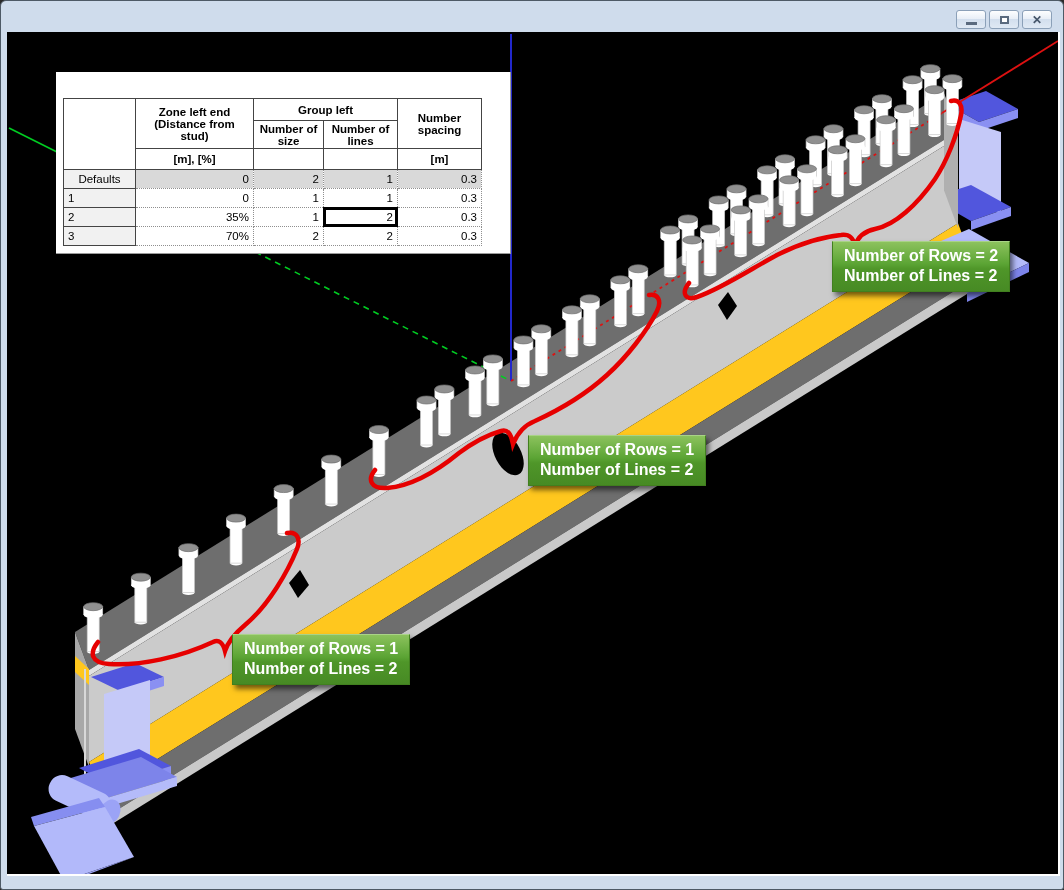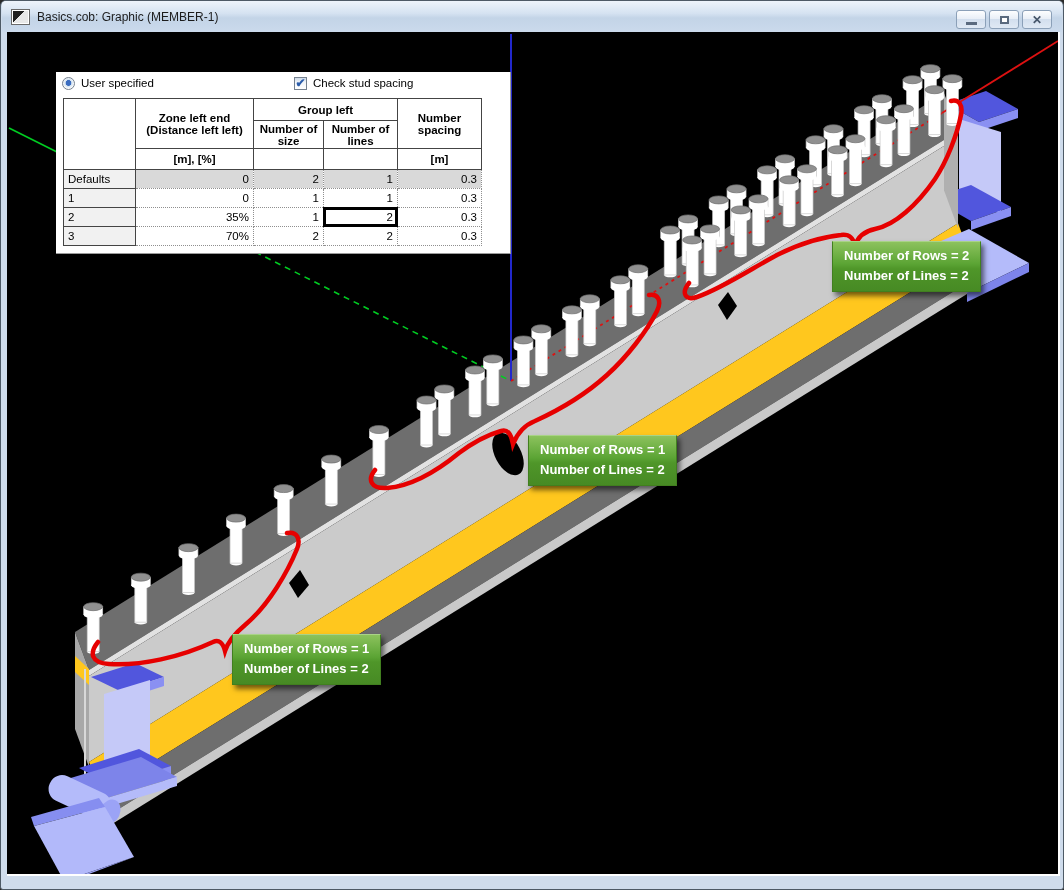--- a/index.html
+++ b/index.html
@@ -34,41 +34,37 @@
   .radio-label{position:absolute;left:19px;top:1px;}
   .checkbox{position:absolute;left:232px;top:1px;width:13px;height:13px;border:1px solid #75818f;
     background:linear-gradient(#cdd9e6,#f2f6fa 40%,#fff);box-sizing:border-box;color:#2a5cab;
     font-size:12px;line-height:11px;text-align:center;font-weight:bold;}
   .checkbox-label{position:absolute;left:251px;top:1px;}
   table.grid{position:absolute;left:7px;top:26px;border-collapse:collapse;table-layout:fixed;
     font-size:11.5px;color:#000;}
   table.grid th, table.grid td{padding:0 4px;box-sizing:border-box;overflow:hidden;white-space:normal;}
   table.grid th{border:1px solid #444;font-weight:bold;text-align:center;background:#fff;line-height:12px;}
   td.rowhdr{border:1px solid #444;background:#f1f1f1;text-align:left;}
-  td.rowhdr.ctr{text-align:left;}
+  td.rowhdr.ctr{text-align:center;}
   td.units{border:1px solid #444;font-weight:bold;text-align:center;background:#fff;}
   td.data{border:1px dotted #8f8f8f;text-align:right;background:#fff;}
   tr.defrow td.data{background:#d9d9d9;}
   td.sel{box-shadow:inset 0 0 0 2px #000;border:1px solid #000;}
 
   
-  .anno{position:absolute;color:#fff;font-weight:bold;font-size:13px;line-height:20px;
+  .anno{position:absolute;color:#fff;font-weight:bold;font-size:16px;line-height:20px;
     padding:4px 11px 5px 11px;white-space:nowrap;
     background:linear-gradient(#8cc25d,#5ba434 45%,#4f9629 55%,#478a24);
     border:1px solid #417f1f;border-top-color:#a9d387;
     box-shadow:3px 4px 5px rgba(0,0,0,0.55);}
 </style>
 </head>
 <body>
 
 <div class="window">
-  <div class="titlebar">
-    <span class="title-icon"></span>
-    <span class="title-text">Basics.cob: Graphic (MEMBER-1)</span>
-  </div>
   <div class="winbtns">
     <div class="winbtn" title="Minimize">
         <span class="glyph-min"></span>
       </div>
     <div class="winbtn" title="Restore">
         <span class="glyph-res"></span>
       </div>
     <div class="winbtn" title="Close">
         <span class="glyph-close">✕</span>
       </div>
@@ -413,38 +409,32 @@
   <div class="anno" id="anno1" style="left: 527px; top: 434px;">
     <div>Number of Rows = 1</div>
     <div>Number of Lines = 2</div>
   </div>
   <div class="anno" id="anno2" style="left: 831px; top: 240px;">
     <div>Number of Rows = 2</div>
     <div>Number of Lines = 2</div>
   </div>
 
   <div class="panel">
-    <div class="panel-controls">
-      <span class="radio"></span>
-      <span class="radio-label">User specified</span>
-      <span class="checkbox">✔</span>
-      <span class="checkbox-label">Check stud spacing</span>
-    </div>
     <table class="grid" id="studTable">
         <colgroup>
           <col style="width: 72px;">
           <col style="width: 118px;">
           <col style="width: 70px;">
           <col style="width: 74px;">
           <col style="width: 84px;">
         </colgroup>
         <tbody>
           <tr style="height: 22px;">
             <th class="" rowspan="3"></th>
-            <th class="" rowspan="2">Zone left end (Distance left left)</th>
+            <th class="" rowspan="2">Zone left end (Distance from stud)</th>
             <th class="" colspan="2">Group left</th>
             <th class="" rowspan="2">Number spacing</th>
           </tr>
           <tr style="height: 28px;">
             <th class="">Number of size</th>
             <th class="">Number of lines</th>
           </tr>
           <tr style="height: 21px;">
             <td class="units">[m], [%]</td>
             <td class="units"></td>

